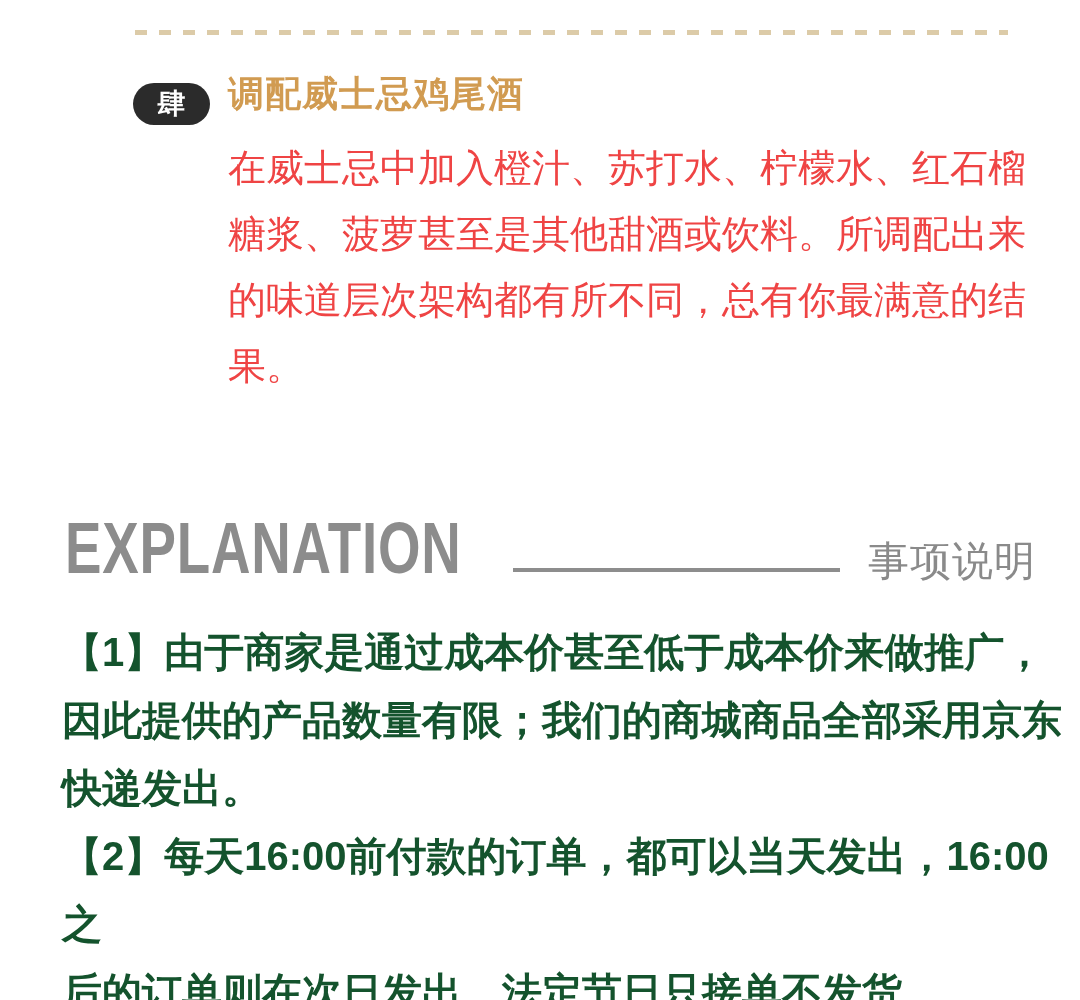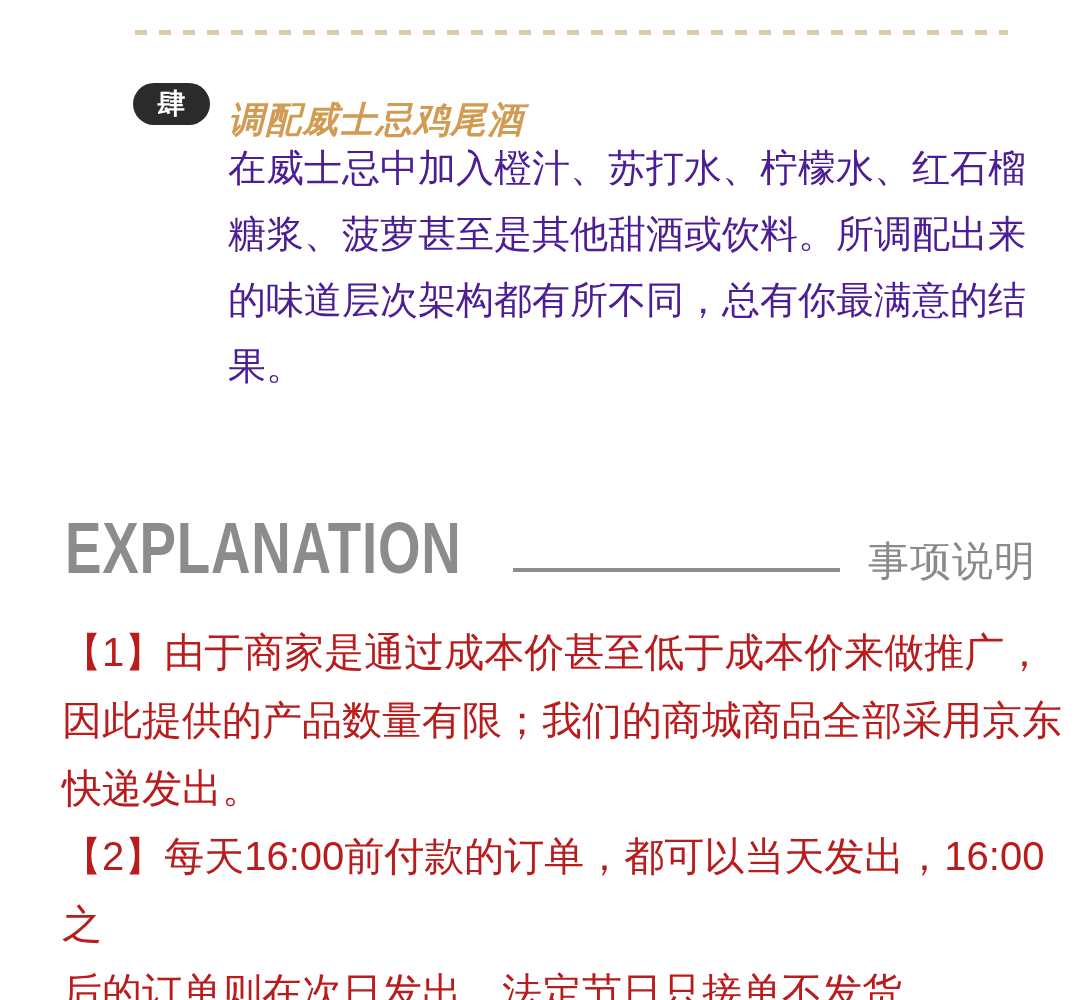--- a/index.html
+++ b/index.html
@@ -43,38 +43,37 @@
     justify-content: center;
     color: #ffffff;
     font-size: 28px;
     font-weight: bold;
   }
 
   
   .sec-title {
     position: absolute;
     left: 228px;
-    top: 96px;
+    top: 70px;
     font-size: 36px;
     font-weight: bold;
     color: #D19B51;
     letter-spacing: 1px;
     white-space: nowrap;
-    font-style: italic;
   }
 
   
   .sec-body {
     position: absolute;
     left: 228px;
     top: 135px;
     width: 830px;
     font-size: 38px;
     line-height: 66px;
-    color: #4c1d95;
+    color: #ef4444;
     white-space: pre-line;
     text-align: left;
   }
 
   
   .exp-heading-en {
     position: absolute;
     left: 65px;
     top: 512px;
     font-size: 72px;
@@ -107,23 +106,24 @@
   
   .exp-list {
     position: absolute;
     left: 62px;
     top: 618px;
     width: 1012px;
   }
   .exp-item {
     font-size: 40px;
     line-height: 68px;
-    color: #b91c1c;
+    color: #14532d;
     white-space: pre-line;
     text-align: left;
+    font-weight: bold;
   }
 </style>
 </head>
 <body>
 
 <div class="page">
 
   <div class="dashed-divider"></div>
 
   <div class="num-badge">

